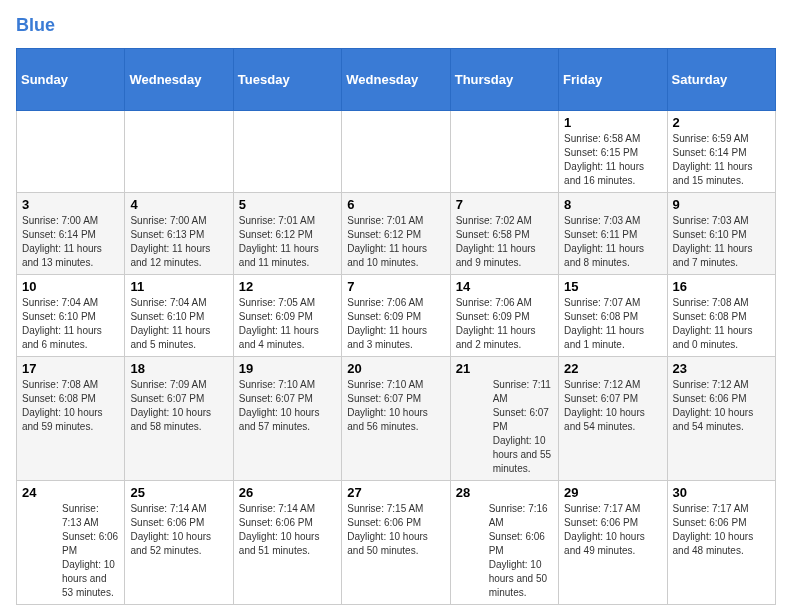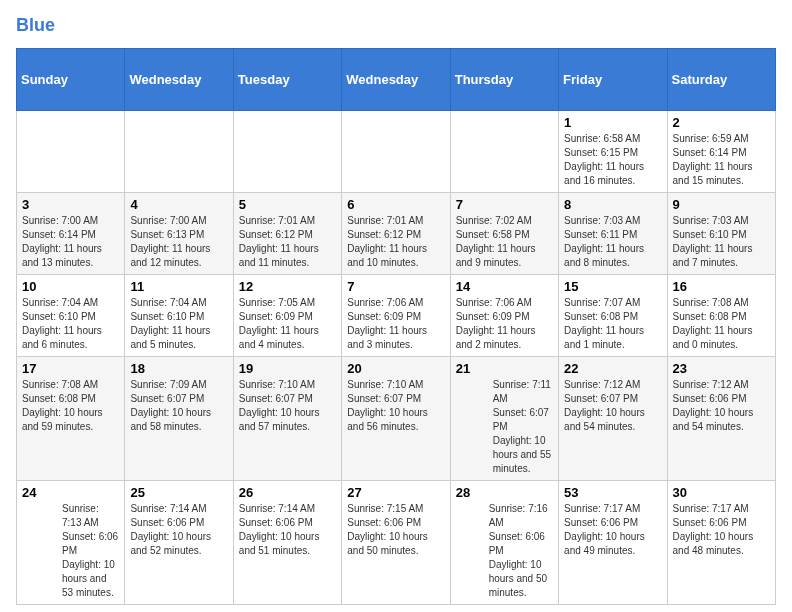--- a/index.html
+++ b/index.html
@@ -277,21 +277,21 @@
 Sunset: 6:06 PM
 Daylight: 10 hours and 50 minutes.</div>
         </td>
         <td>
           <span class="day-num">28</span>
           <div class="day-info" style="white-space: pre-line; margin-left: 33px;">Sunrise: 7:16 AM
 Sunset: 6:06 PM
 Daylight: 10 hours and 50 minutes.</div>
         </td>
         <td>
-          <span class="day-num">53</span>
+          <span class="day-num">29</span>
           <div class="day-info" style="white-space: pre-line;">Sunrise: 7:17 AM
 Sunset: 6:06 PM
 Daylight: 10 hours and 49 minutes.</div>
         </td>
         <td>
           <span class="day-num">30</span>
           <div class="day-info" style="white-space: pre-line;">Sunrise: 7:17 AM
 Sunset: 6:06 PM
 Daylight: 10 hours and 48 minutes.</div>
         </td>

